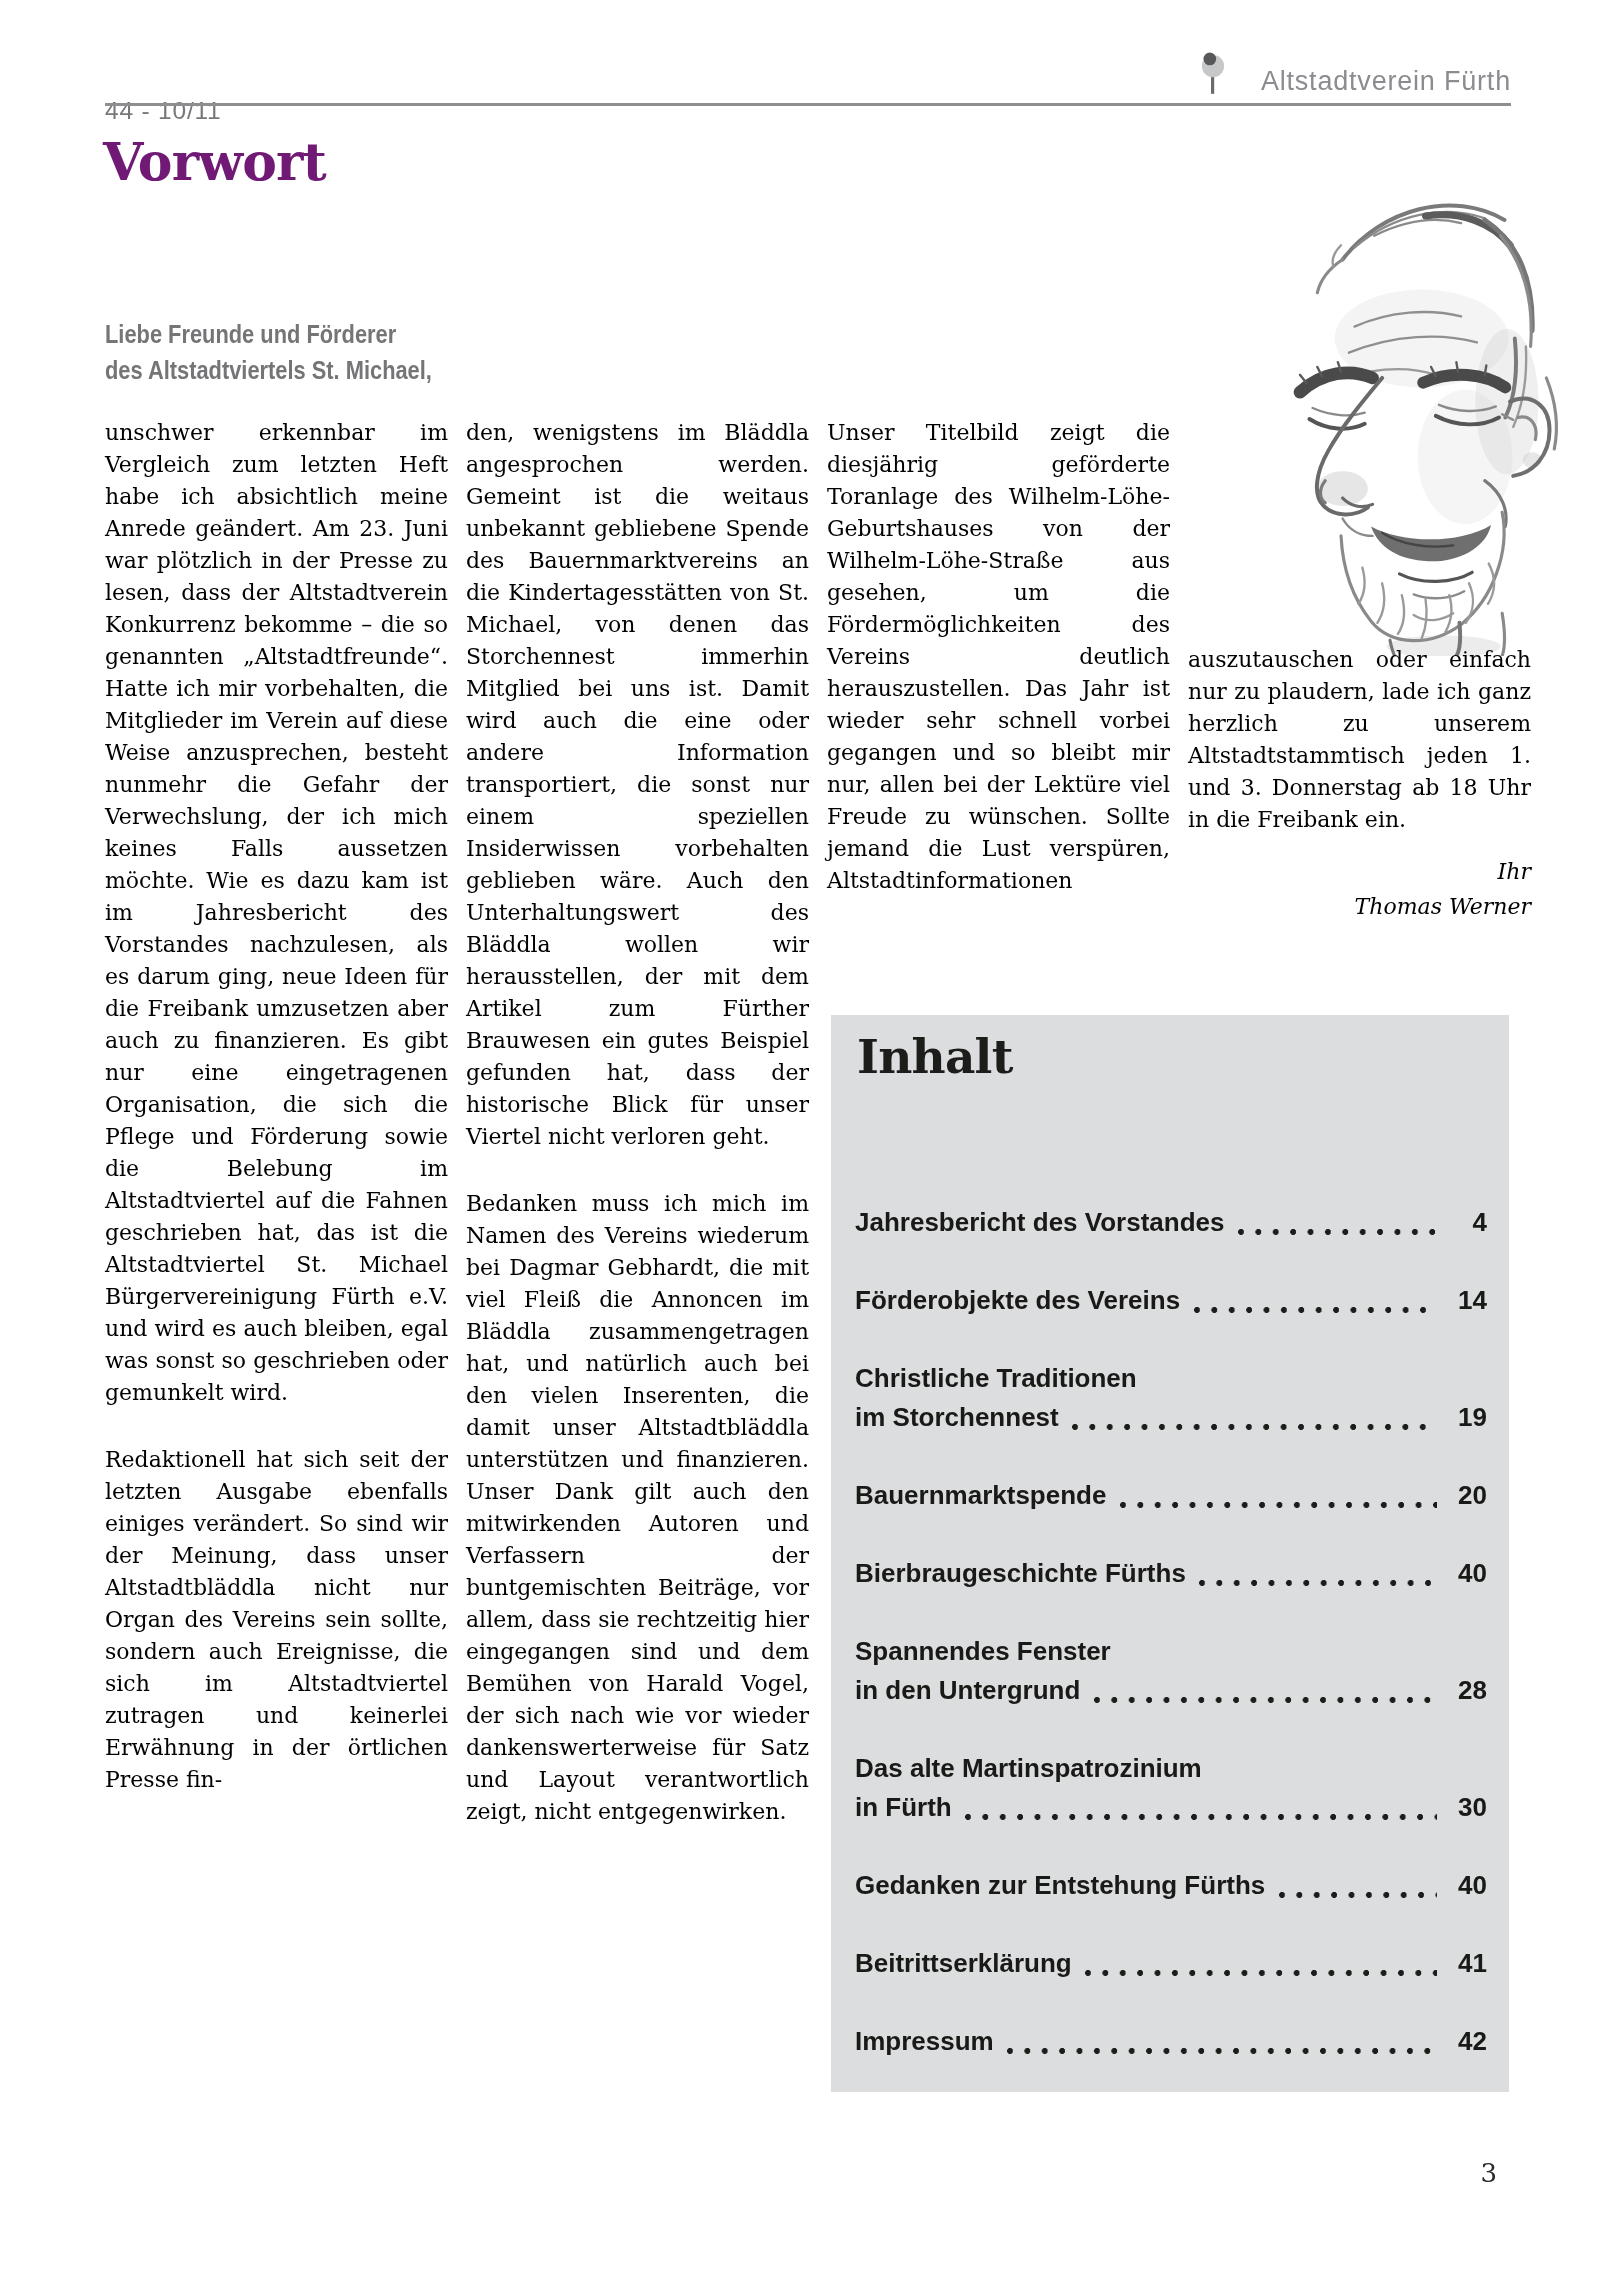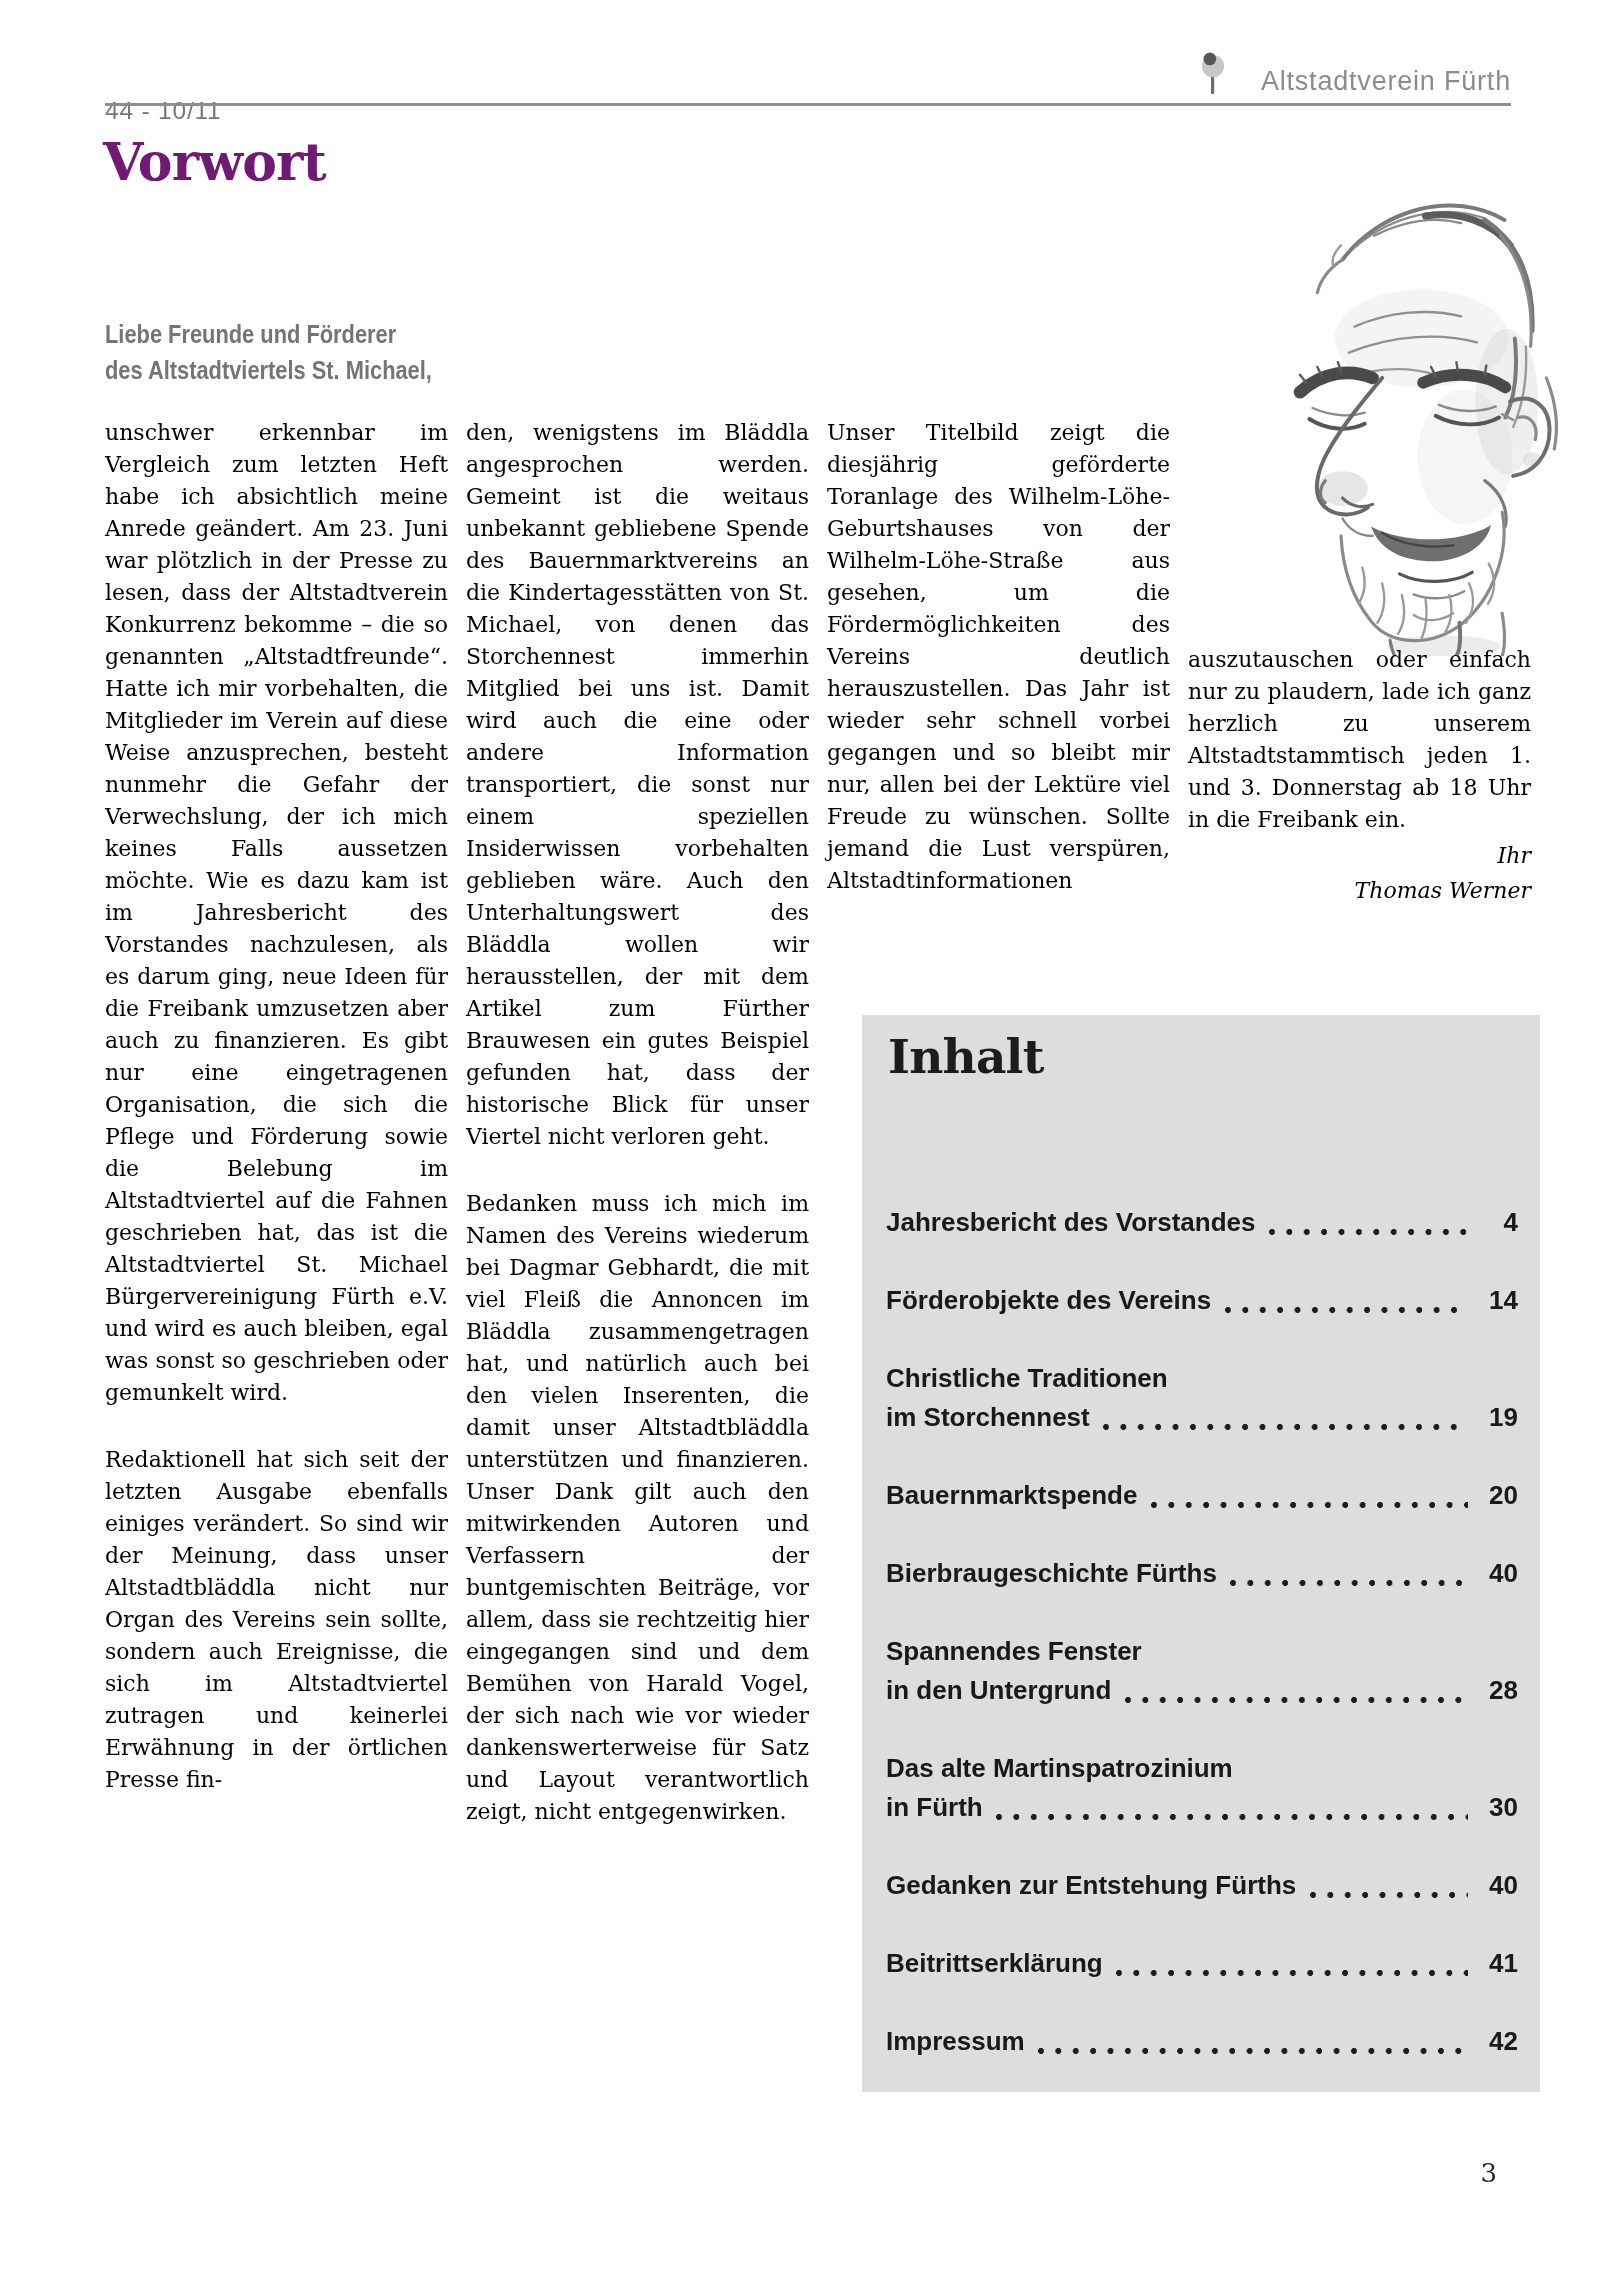--- a/index.html
+++ b/index.html
@@ -37,28 +37,28 @@
   
   .col {
     position:absolute; width:343px; top:417px;
     font-size:22px; line-height:32px; color:#000000; text-align:justify;
   }
   .col .para + .para { margin-top:35px; }
   #col1 { left:105px; }
   #col2 { left:466px; }
   #col3 { left:827px; }
   #col4 { left:1188px; top:644px; }
-  .signature { margin-top:2px; text-align:right; font-style:italic; line-height:35px; }
+  .signature { margin-top:18px; text-align:right; font-style:italic; line-height:35px; }
 
   
   .caricature { position:absolute; left:1224px; top:141px; width:362px; height:515px; }
 
   
   .inhalt-box {
-    position:absolute; left:862px; top:1015px; width:678px; height:1077px;
+    position:absolute; left:831px; top:1015px; width:678px; height:1077px;
     background:#dcddde;
   }
   .inhalt-title {
     position:absolute; left:26px; top:14.2px;
     font-family:"DejaVu Serif", serif; font-weight:bold; font-size:47px; letter-spacing:-0.8px; color:#1c1c1a;
   }
   .toc { position:absolute; left:24px; right:22px; top:188px; }
   .toc-entry { margin-bottom:39px; }
   .toc-entry, .toc-entry span, .toc-entry div {
     font-family:"Liberation Sans", sans-serif; font-weight:bold; font-size:26px; line-height:39px; color:#191917;

